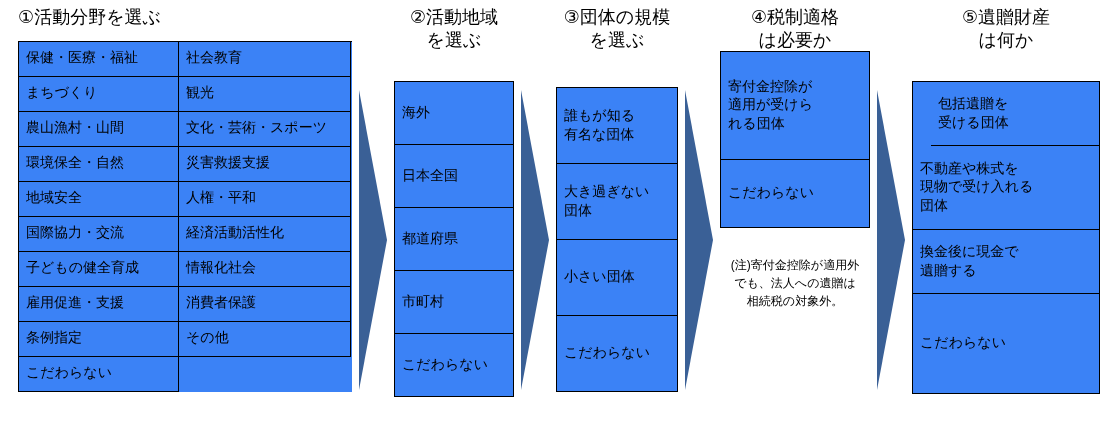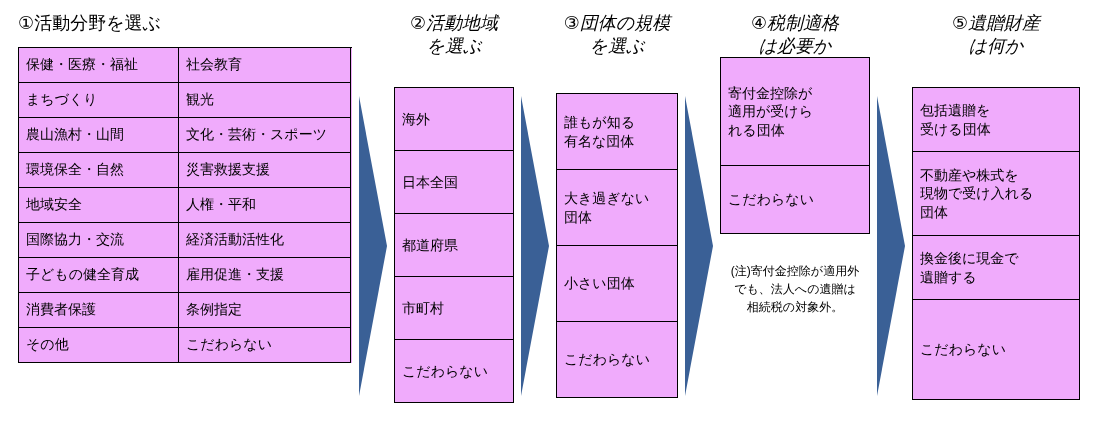--- a/index.html
+++ b/index.html
@@ -6,37 +6,38 @@
   html, body { width: 1101px; height: 445px; }
   body {
     background: #ffffff;
     color: var(--text, #000);
     font-family: "Liberation Sans", "DejaVu Sans", sans-serif;
     overflow: hidden;
   }
   .board {
     display: flex;
     align-items: flex-start;
-    padding: 12px 0 0 18px;
+    padding: 6px 0 0 18px;
     width: 1101px;
     height: 445px;
   }
   .step { flex: none; }
   .title {
     font-size: 18px;
     line-height: 1.25;
     white-space: pre-line;
     color: var(--text, #000);
   }
   .title.left { text-align: left; margin-bottom: 12px; }
-  .title.center { text-align: center; font-style: italic; }
+  .title.center { text-align: center; }
   .tbl {
     border-left: 1px solid var(--border, #000);
     border-top: 1px solid var(--border, #000);
-    background: #f0abfc;
+    background: #3b82f6;
+    font-family: Liberation Serif, serif;
   }
   .cell {
     border-right: 1px solid var(--border, #000);
     border-bottom: 1px solid var(--border, #000);
     display: flex;
     align-items: center;
     font-size: 14px;
     line-height: 1.3;
     padding: 2px 7px;
     white-space: pre-line;
@@ -59,23 +60,23 @@
   .step4 .cell-short { height: 68px; }
   .note {
     margin-top: 28px;
     font-size: 12px;
     line-height: 1.5;
     text-align: center;
     white-space: pre-line;
     color: var(--text, #000);
   }
 
-  .step5 { width: 168px; }
+  .step5 { width: 188px; }
   .step5 .tbl { margin-top: 30px; }
-  .s5r1 { height: 64px; }
+  .s5r1 { height: 64px; margin-left: 18px; }
   .s5r2 { height: 84px; }
   .s5r3 { height: 64px; }
   .s5r4 { height: 100px; }
 
   .arrow {
     flex: none;
     width: 0;
     height: 0;
     margin: 84px 7px 0 7px;
     border-top: 150px solid transparent;
@@ -97,20 +98,21 @@
       <div class="cell">観光</div>
       <div class="cell">農山漁村・山間</div>
       <div class="cell">文化・芸術・スポーツ</div>
       <div class="cell">環境保全・自然</div>
       <div class="cell">災害救援支援</div>
       <div class="cell">地域安全</div>
       <div class="cell">人権・平和</div>
       <div class="cell">国際協力・交流</div>
       <div class="cell">経済活動活性化</div>
       <div class="cell">子どもの健全育成</div>
+      <div class="cell">情報化社会</div>
       <div class="cell">雇用促進・支援</div>
       <div class="cell">消費者保護</div>
       <div class="cell">条例指定</div>
       <div class="cell">その他</div>
       <div class="cell">こだわらない</div>
     </div>
   </div>
 
   <div class="arrow"></div>
 

